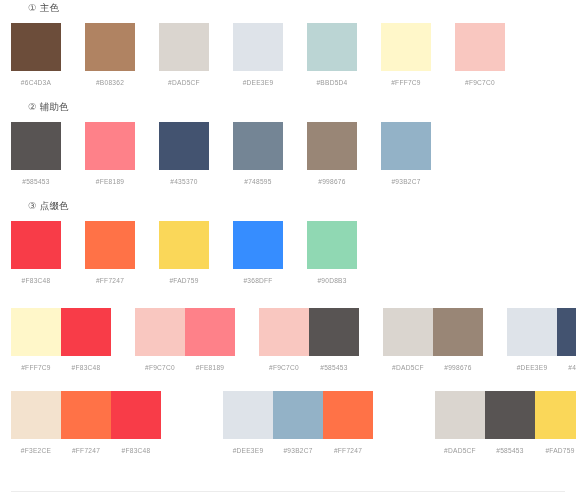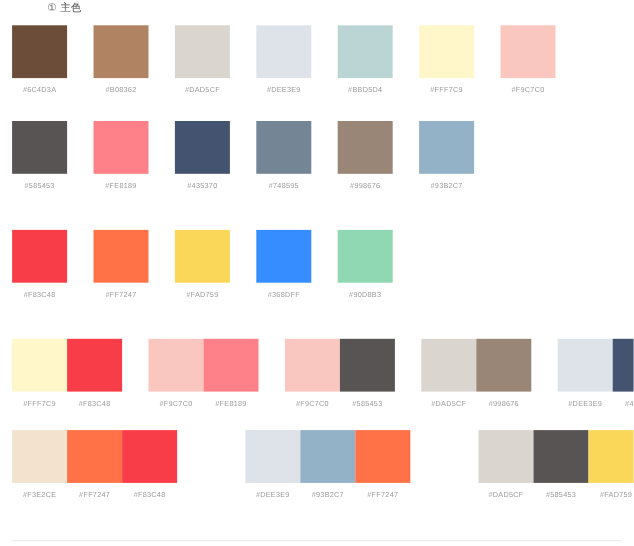--- a/index.html
+++ b/index.html
@@ -24,24 +24,23 @@
     position: relative;
   }
 
   .section {
     position: relative;
   }
   .section-header {
     font-size: 9.5px;
     color: #4a4a4a;
     letter-spacing: 0.2px;
-    padding: 0 0 0 11px;
+    padding: 0 0 0 28px;
     line-height: 12px;
     white-space: nowrap;
-    margin-left: 32px;
   }
   .section-header .num {
     font-size: 9.5px;
     color: #6b6b6b;
     margin-right: 3px;
   }
 
   
   .swatch-row {
     display: flex;
@@ -134,20 +133,21 @@
             <div class="swatch-chip" style="background: rgb(255, 247, 201);"></div>
             <div class="swatch-label">#FFF7C9</div>
           </div>
           <div class="swatch">
             <div class="swatch-chip" style="background: rgb(249, 199, 192);"></div>
             <div class="swatch-label">#F9C7C0</div>
           </div>
         </div>
       </div>
       <div class="section" style="position: absolute; left: 0px; right: 0px; top: 101px;">
+        <div class="section-header"><span class="num">②</span><span>辅助色</span></div>
         <div class="swatch-row" style="margin-top: 9px;">
           <div class="swatch">
             <div class="swatch-chip" style="background: rgb(88, 84, 83);"></div>
             <div class="swatch-label">#585453</div>
           </div>
           <div class="swatch">
             <div class="swatch-chip" style="background: rgb(254, 129, 137);"></div>
             <div class="swatch-label">#FE8189</div>
           </div>
           <div class="swatch">
@@ -162,20 +162,21 @@
             <div class="swatch-chip" style="background: rgb(153, 134, 118);"></div>
             <div class="swatch-label">#998676</div>
           </div>
           <div class="swatch">
             <div class="swatch-chip" style="background: rgb(147, 178, 199);"></div>
             <div class="swatch-label">#93B2C7</div>
           </div>
         </div>
       </div>
       <div class="section" style="position: absolute; left: 0px; right: 0px; top: 200px;">
+        <div class="section-header"><span class="num">③</span><span>点缀色</span></div>
         <div class="swatch-row" style="margin-top: 9px;">
           <div class="swatch">
             <div class="swatch-chip" style="background: rgb(248, 60, 72);"></div>
             <div class="swatch-label">#F83C48</div>
           </div>
           <div class="swatch">
             <div class="swatch-chip" style="background: rgb(255, 114, 71);"></div>
             <div class="swatch-label">#FF7247</div>
           </div>
           <div class="swatch">

